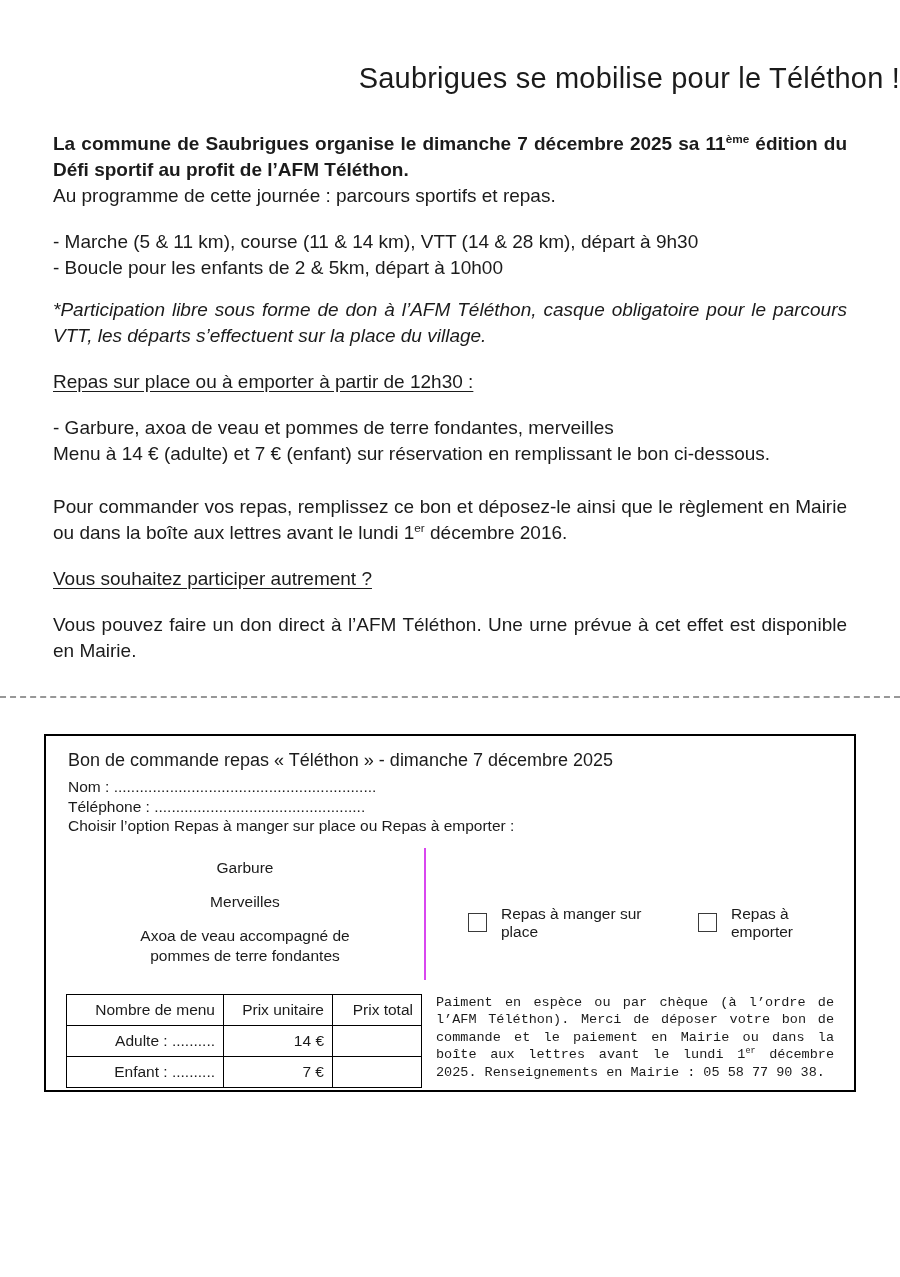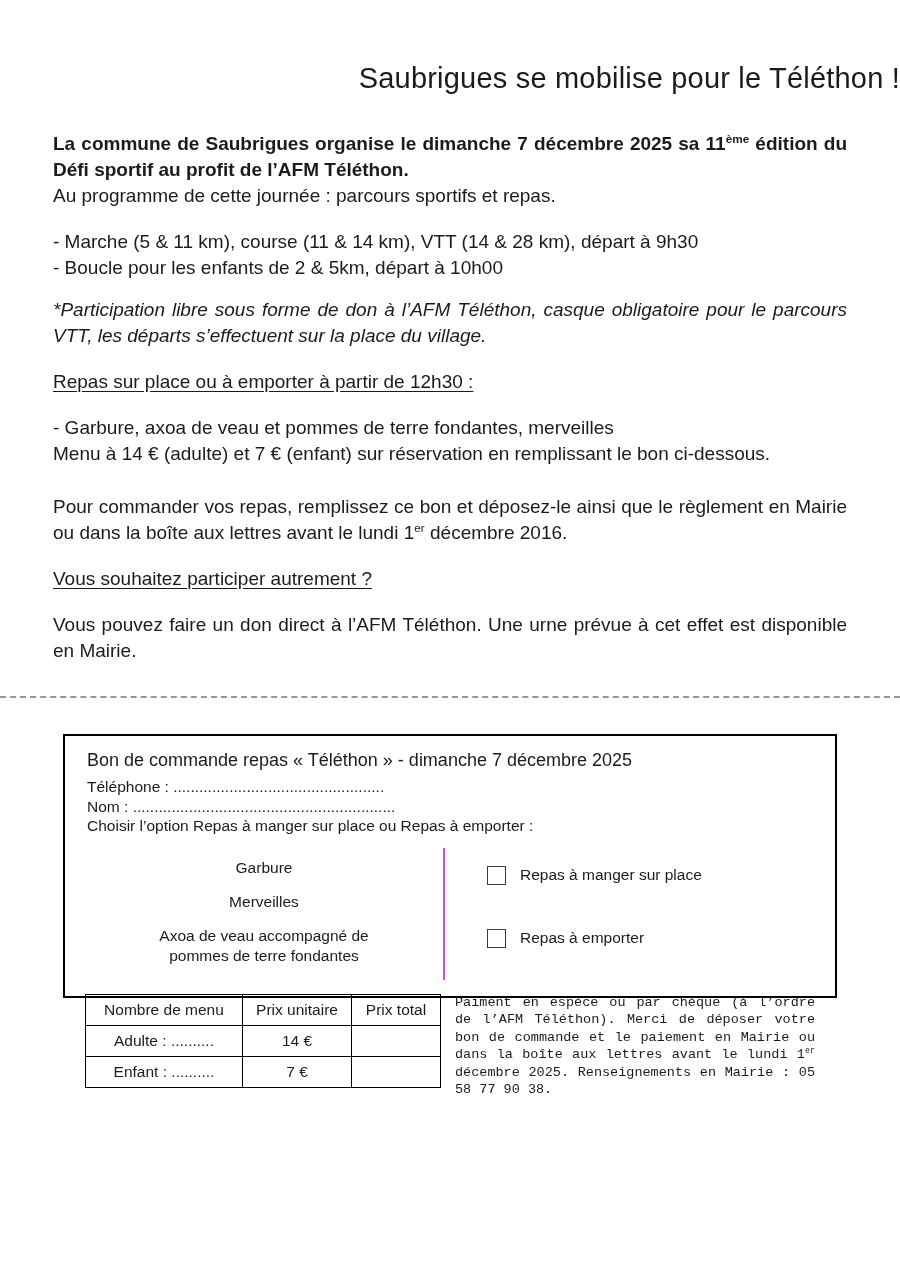--- a/index.html
+++ b/index.html
@@ -33,25 +33,25 @@
   .mb27 { margin-bottom: 27px !important; }
 
   .cutline {
     margin-top: 32px;
     border-top: 2px dashed #979797;
     width: 100%;
     height: 0;
   }
 
   .form-box {
-    margin: 36px 63px 0;
+    margin: 36px 44px 0;
     border: 2px solid #000;
     padding: 12px 20px 28px;
     box-sizing: border-box;
-    height: 264px;
+    height: 358px;
   }
   .form-title {
     font-size: 18px;
     margin: 2px 0 6px 2px;
   }
   .form-line {
     font-size: 15.5px;
     line-height: 19.5px;
     margin-left: 2px;
   }
@@ -67,21 +67,21 @@
     text-align: center;
     font-size: 15.5px;
     padding-top: 10px;
     box-sizing: border-box;
   }
   .menu-item { margin: 0 auto 14px; max-width: 250px; line-height: 20px; }
   .options-col {
     flex: 1;
     padding: 18px 0 0 42px;
     display: flex;
-    flex-direction: column;
+    flex-direction: row;
     gap: 44px;
   }
   .option-row { display: flex; align-items: center; }
   .checkbox {
     width: 17px; height: 17px;
     border: 1.5px solid #3a3a3a;
     background: #fff;
     display: inline-block;
     flex: 0 0 auto;
   }
@@ -92,21 +92,21 @@
     margin-top: 14px;
     align-items: flex-start;
   }
   .price-table {
     border-collapse: collapse;
     font-size: 15.5px;
     flex: 0 0 auto;
   }
   .price-table th, .price-table td {
     border: 1.5px solid #000;
-    text-align: center;
+    text-align: right;
     font-weight: 400;
     padding: 4px 8px;
     height: 22px;
   }
   .price-table th:nth-child(1), .price-table td:nth-child(1) { width: 140px; }
   .price-table th:nth-child(2), .price-table td:nth-child(2) { width: 92px; }
   .price-table th:nth-child(3), .price-table td:nth-child(3) { width: 72px; }
 
   .payment-note {
     flex: 1;
@@ -146,22 +146,22 @@
 
     <p class="justify">Vous pouvez faire un don direct à l’AFM Téléthon. Une urne prévue à cet effet est disponible en Mairie.</p>
 
   </div>
 
   <div class="cutline"></div>
 
   <div class="form-box">
 
     <div class="form-title">Bon de commande repas « Téléthon » - dimanche 7 décembre 2025</div>
+    <div class="form-line">Nom : .............................................................</div>
     <div class="form-line">Téléphone : .................................................</div>
-    <div class="form-line">Nom : .............................................................</div>
     <div class="form-line">Choisir l’option Repas à manger sur place ou Repas à emporter :</div>
 
     <div class="choice-area">
       <div class="menu-col">
         <div class="menu-item">Garbure</div>
         <div class="menu-item">Merveilles</div>
         <div class="menu-item">Axoa de veau accompagné de pommes de terre fondantes</div>
       </div>
       <div class="options-col">
         <div class="option-row">

